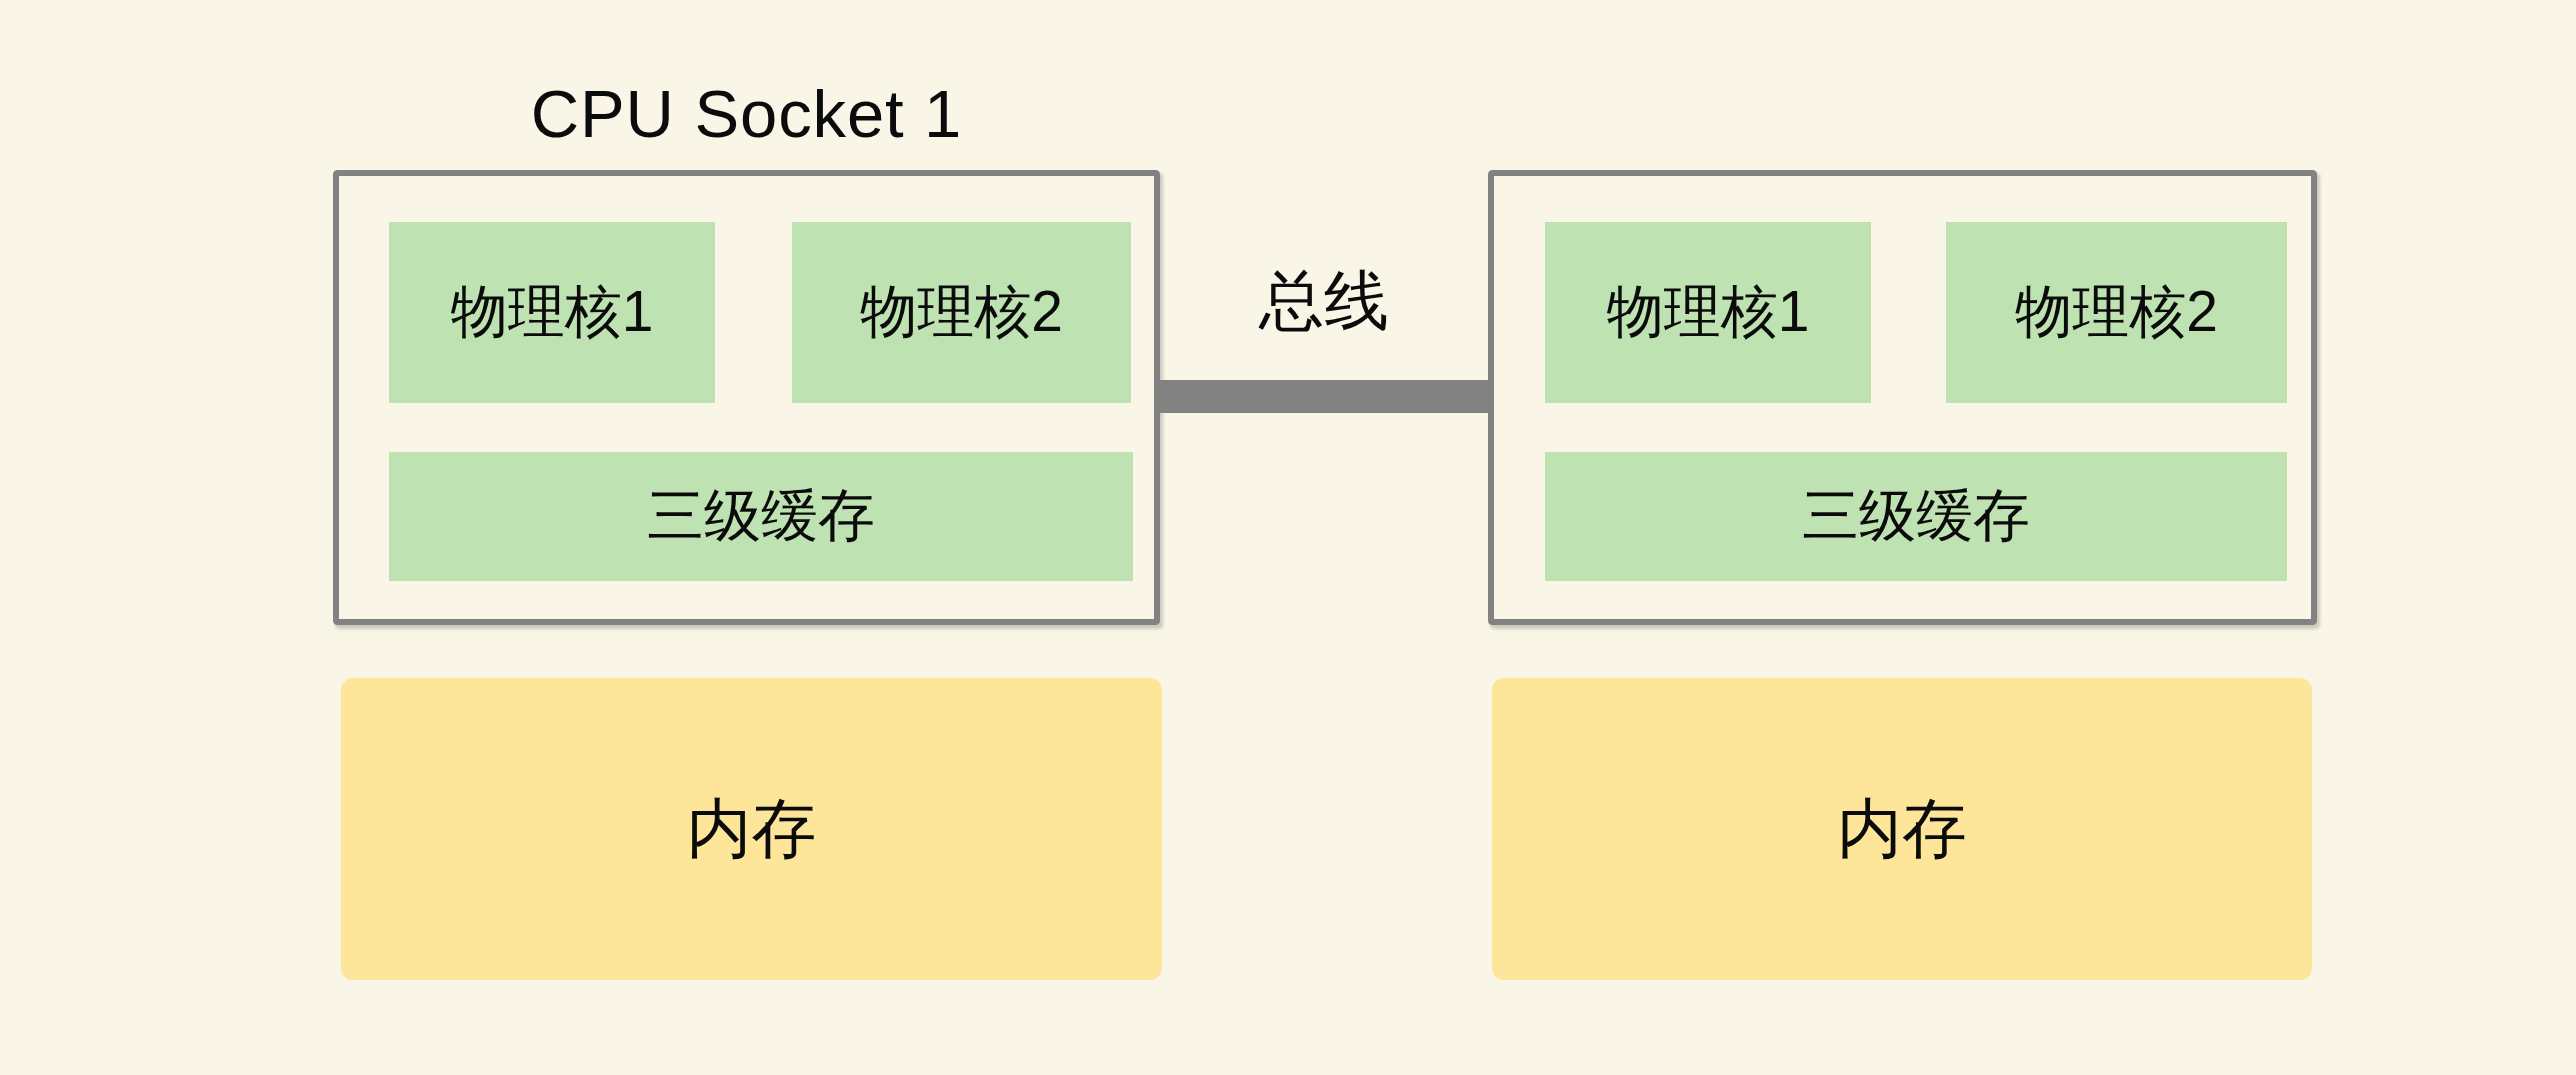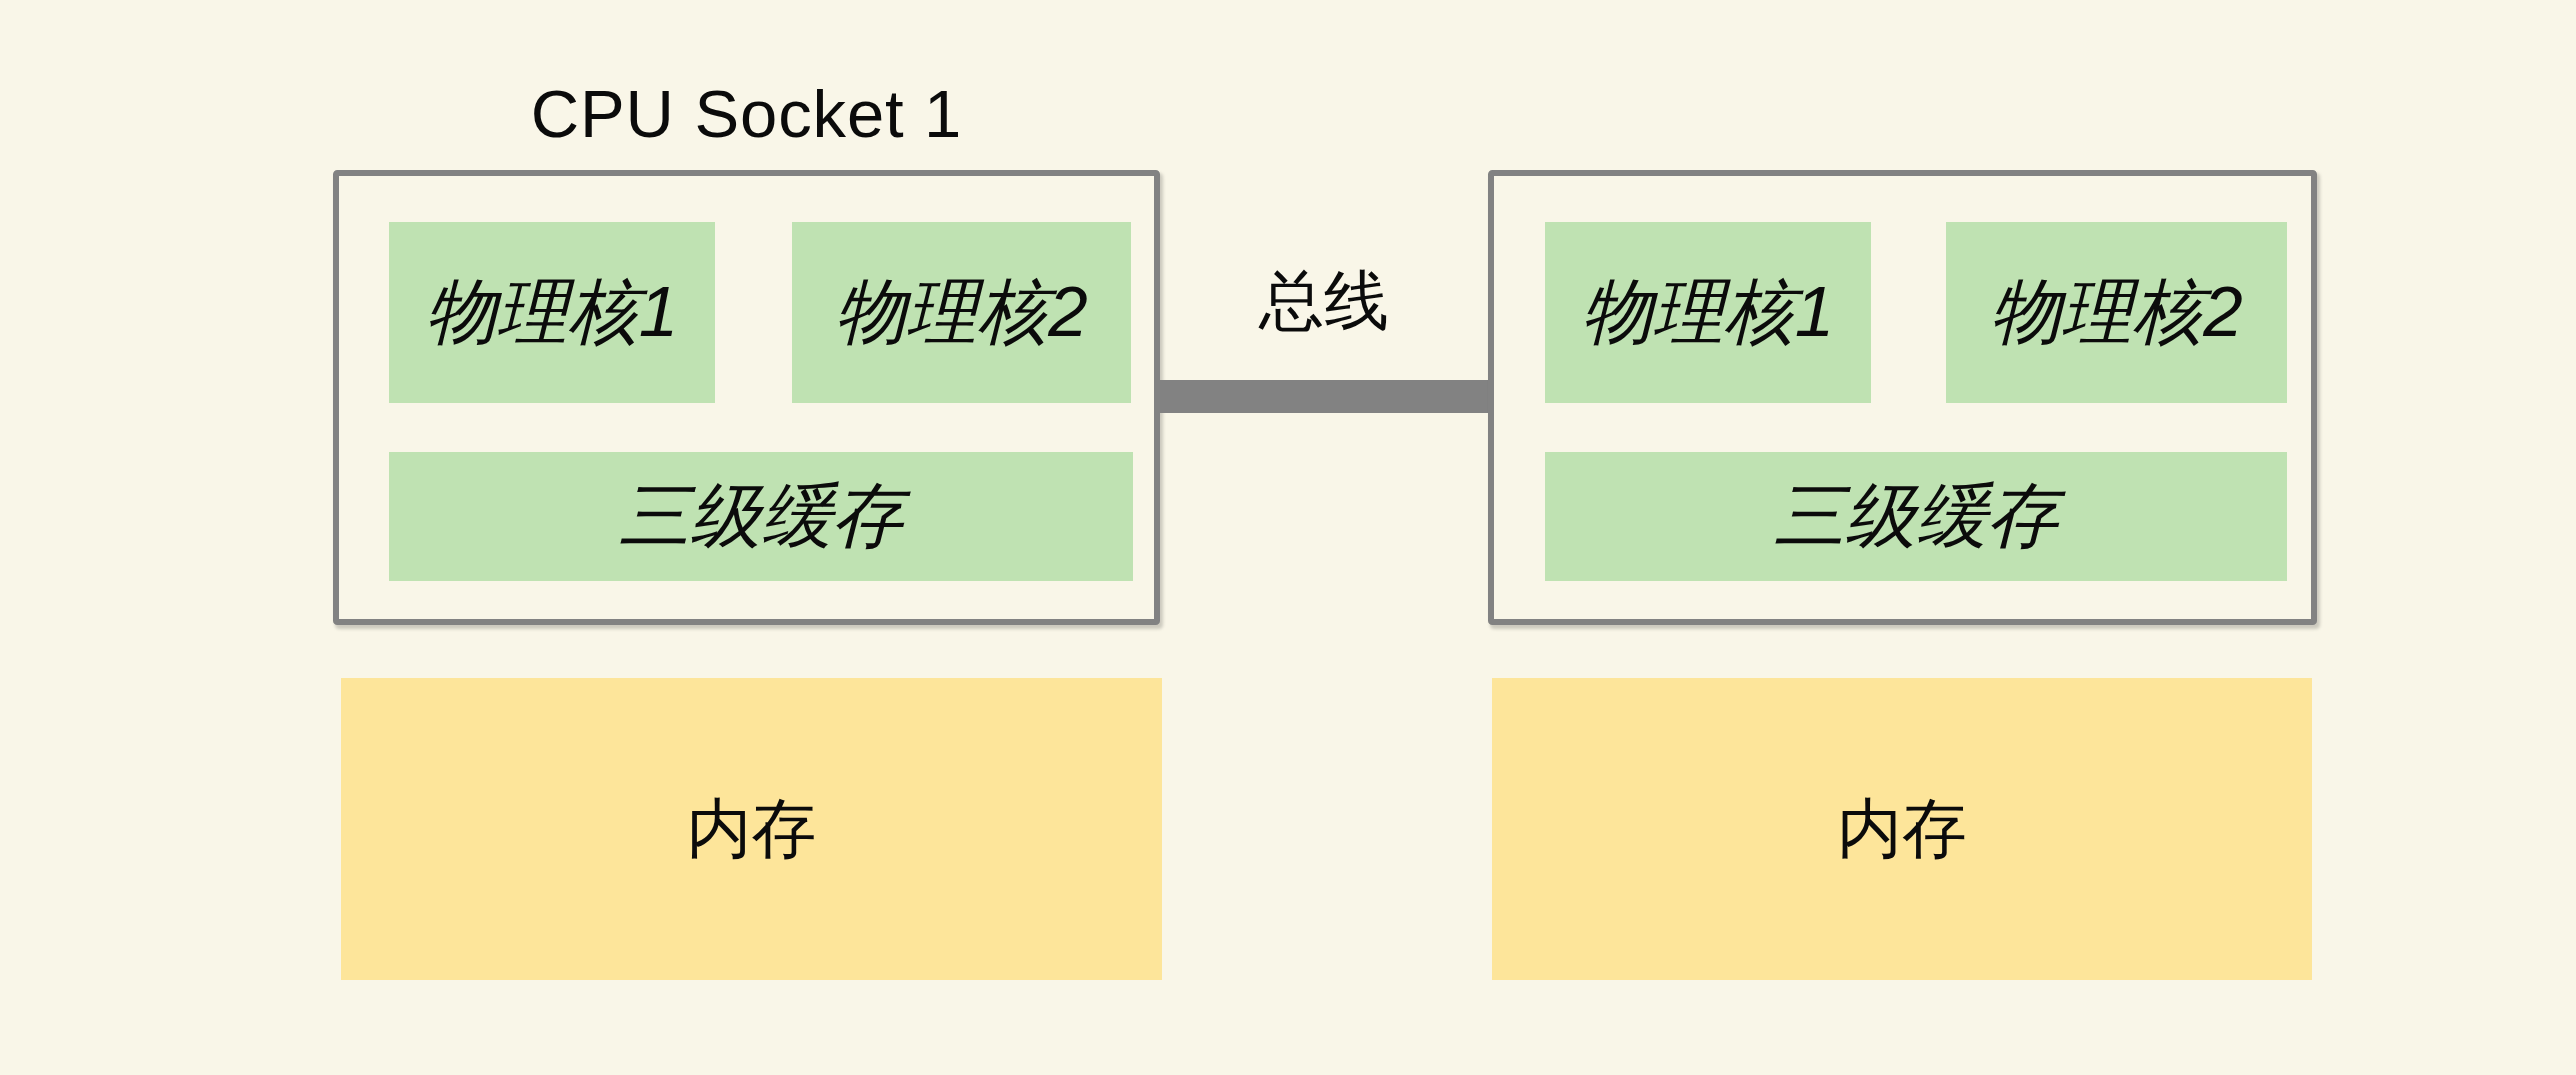--- a/index.html
+++ b/index.html
@@ -36,29 +36,29 @@
     border: 6px solid var(--gray);
     border-radius: 4.3px;
     background: var(--bg);
     box-shadow: 2.6px 3.4px 3.4px rgba(0,0,0,0.18);
   }
   .green-box {
     background: var(--green);
     display: flex;
     align-items: center;
     justify-content: center;
-    font-size: 71px;
-    font-style: italic;
+    font-size: 57px;
   }
   .memory-box {
     background: var(--yellow);
     display: flex;
     align-items: center;
     justify-content: center;
     font-size: 65px;
+    border-radius: 12px;
   }
   .bus-bar {
     background: var(--gray);
   }
   .bus-label {
     display: flex;
     align-items: center;
     justify-content: center;
     font-size: 65px;
   }

